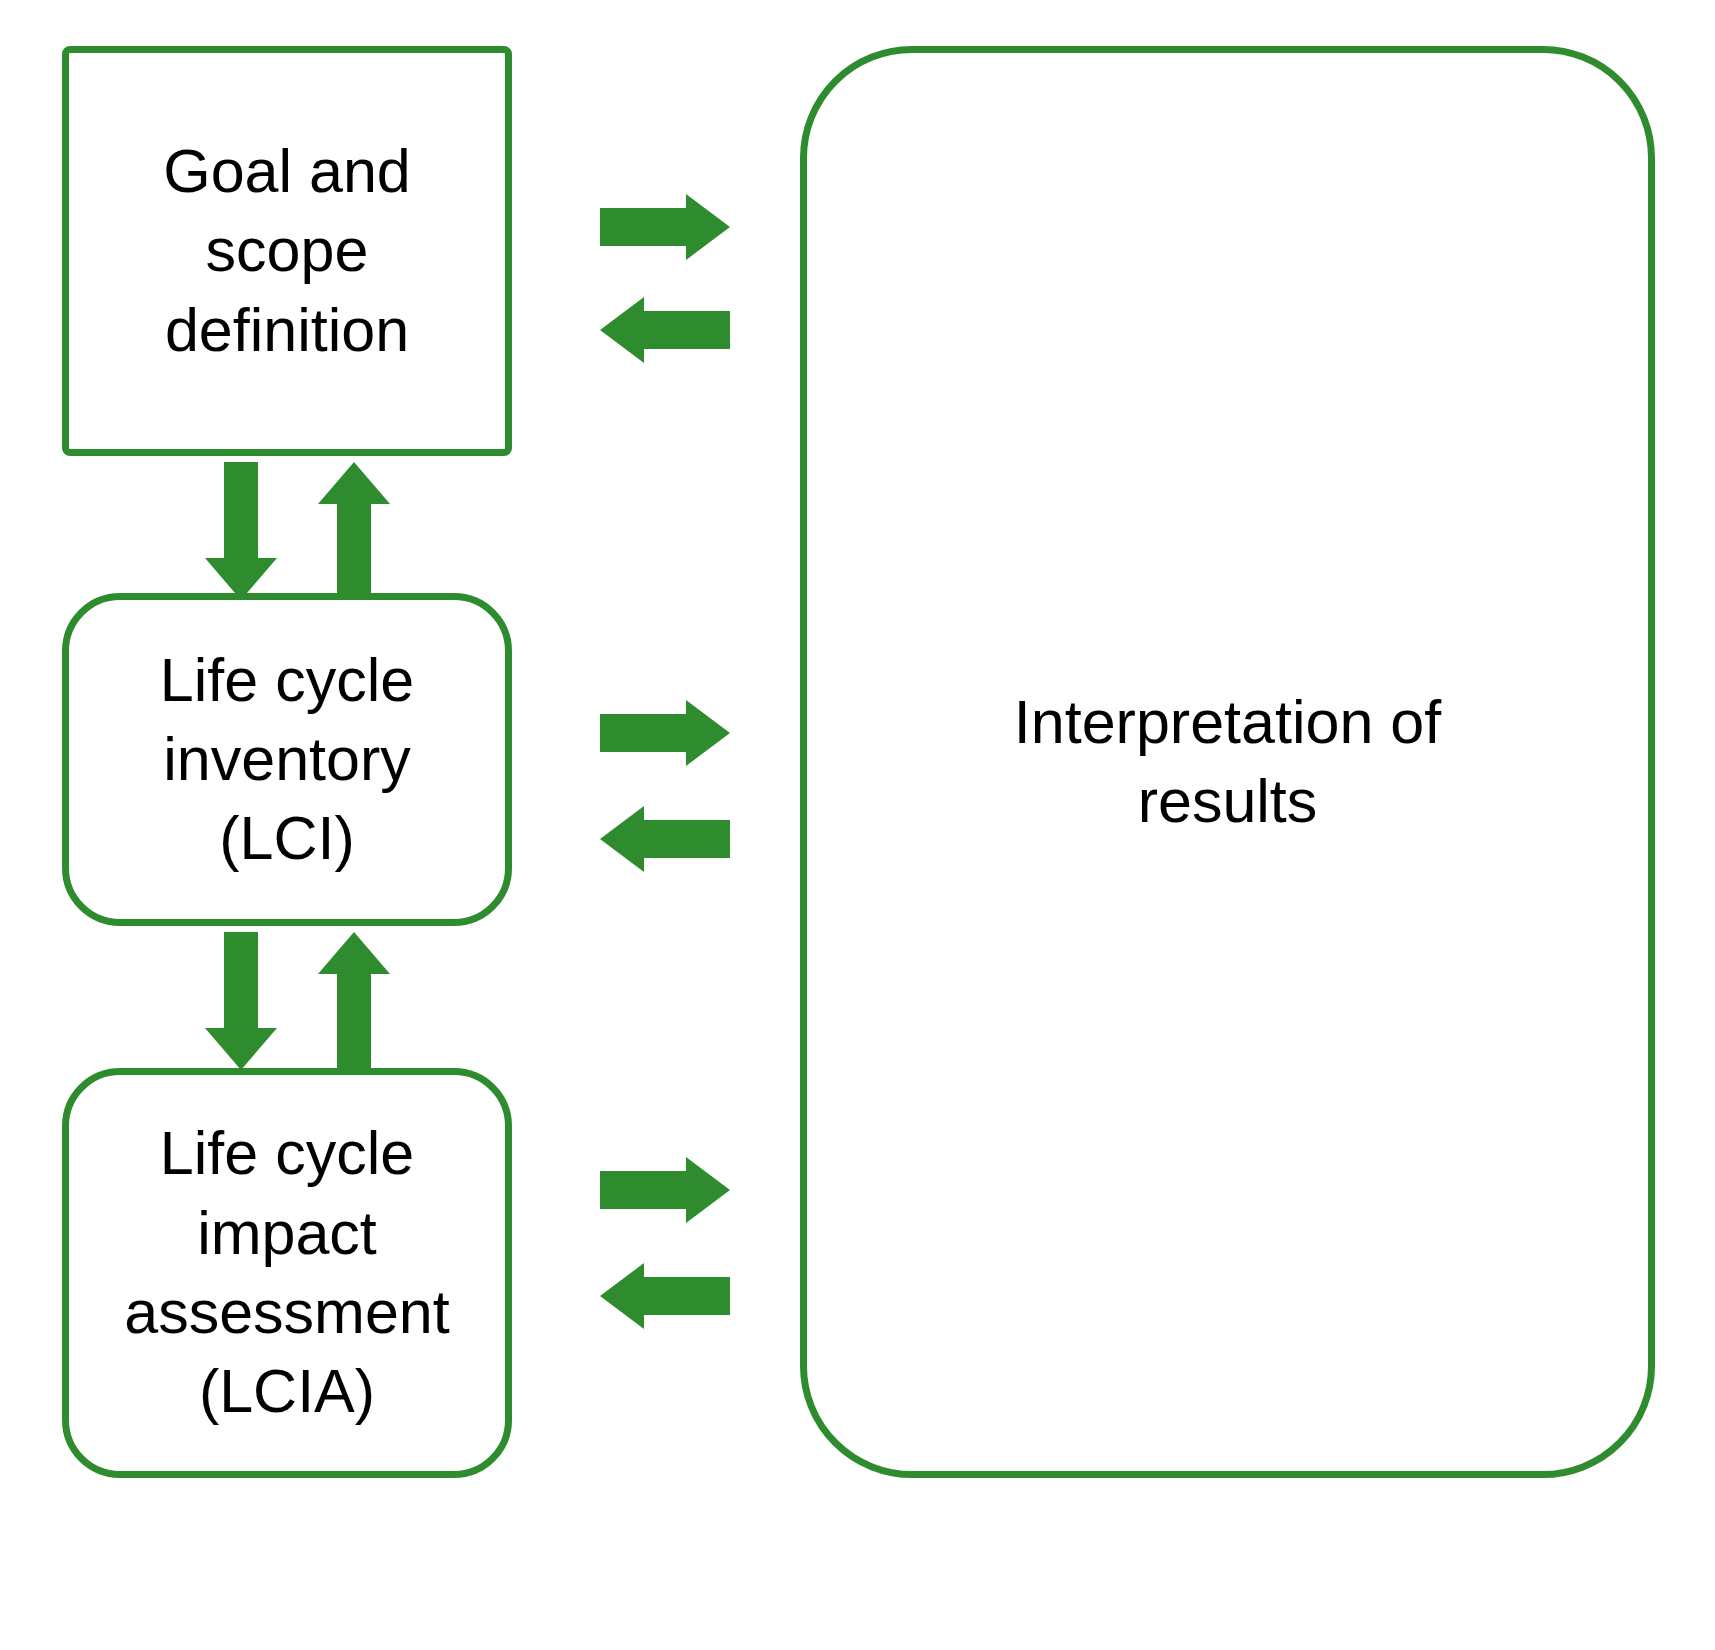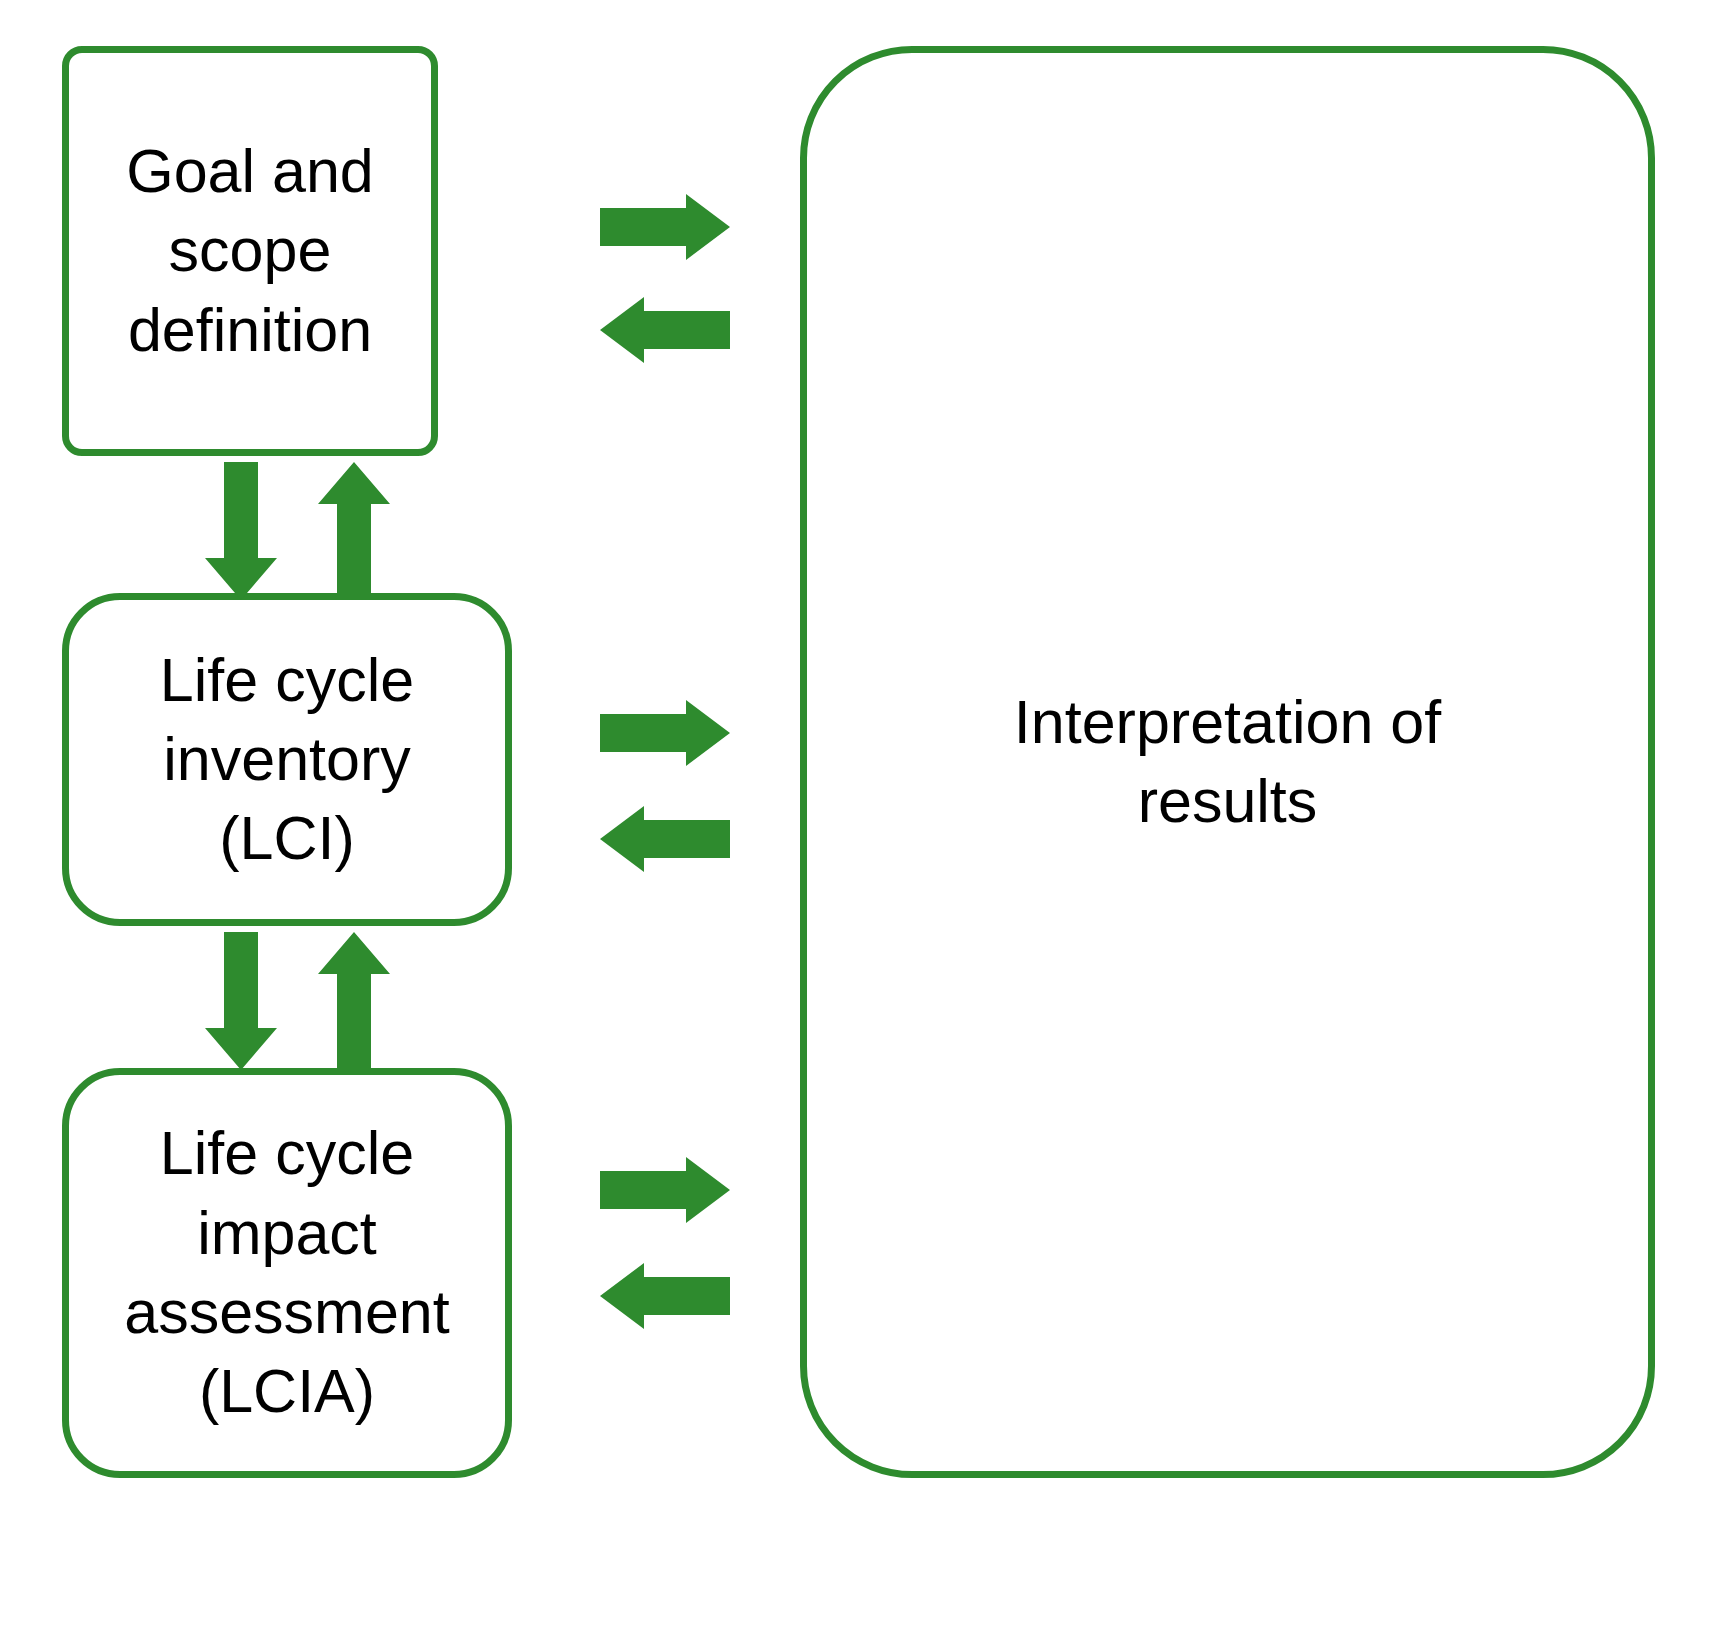--- a/index.html
+++ b/index.html
@@ -29,24 +29,24 @@
   .node-label {
     color: #000000;
     line-height: 1.30;
     white-space: pre-line;
     padding: 0 8px;
   }
   
   #box-goal-scope {
     left: 62px;
     top: 46px;
-    width: 376px;
+    width: 450px;
     height: 410px;
     border: 7px solid #2E8B2E;
-    border-radius: 20px;
+    border-radius: 8px;
   }
   #box-lci {
     left: 62px;
     top: 593px;
     width: 450px;
     height: 333px;
     border: 7px solid #2E8B2E;
     border-radius: 58px;
   }
   #box-lcia {

